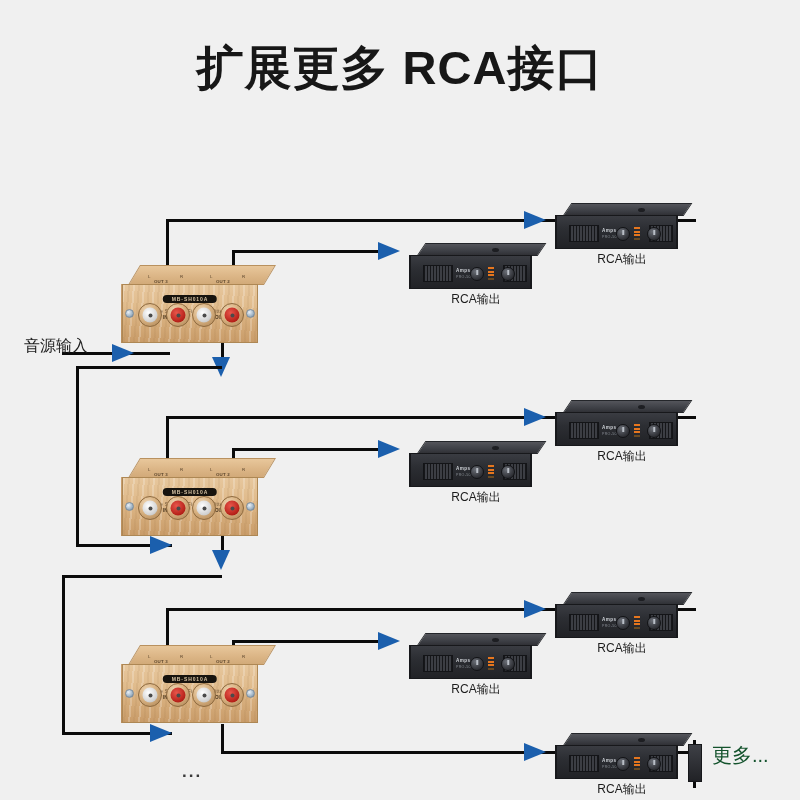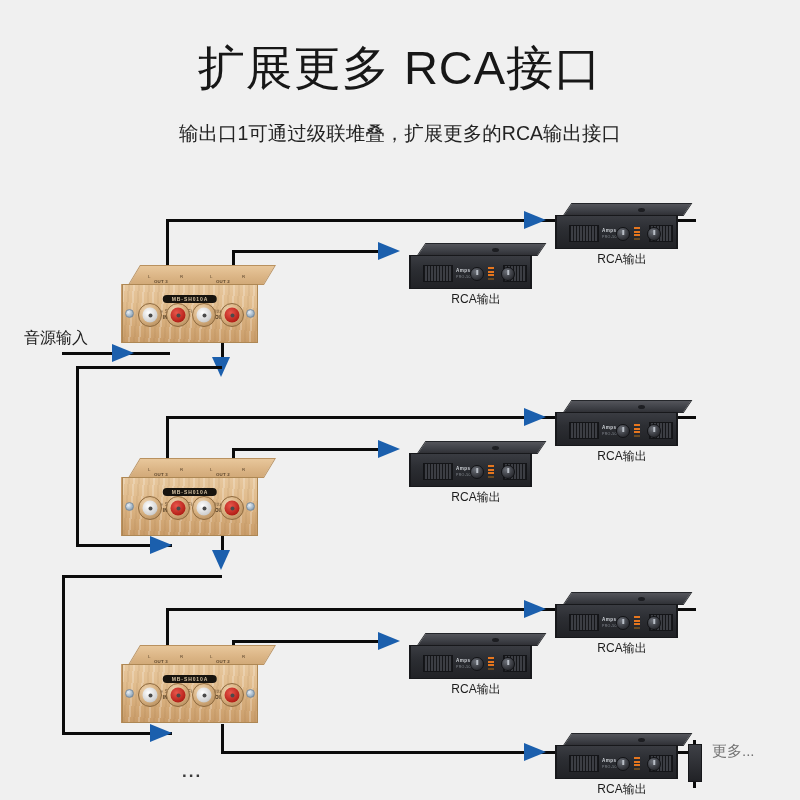--- a/index.html
+++ b/index.html
@@ -10,21 +10,21 @@
     color:#1a1a1a;
     position:relative;
   }
   #stage{position:absolute;inset:0;width:800px;height:800px;}
 
   
   .title{
     position:absolute;left:0;right:0;top:44px;
     text-align:center;
     font-size:47px;line-height:1;
-    font-weight:normal;
+    font-weight:bold;
     letter-spacing:1px;
     color:#171717;
     white-space:nowrap;
   }
   .sub{
     position:absolute;left:0;right:0;
     text-align:center;
     font-size:19.5px;line-height:1;
     color:#242424;
     white-space:nowrap;
@@ -194,34 +194,33 @@
   .amp-label{
     position:absolute;top:48px;left:50%;transform:translateX(-50%);
     font-size:12px;color:#1c1c1c;white-space:nowrap;
   }
 
   
   .src-label{
     position:absolute;font-size:16px;color:#1c1c1c;white-space:nowrap;
   }
   .more-label{
-    position:absolute;font-size:15px;color:#737373;white-space:nowrap;
+    position:absolute;font-size:20px;color:#14532d;white-space:nowrap;
   }
   .ellipsis{
     position:absolute;font-size:17px;font-weight:bold;color:#3a3a3a;
     letter-spacing:2px;white-space:nowrap;
   }
 </style>
 </head>
 <body>
 
 <div id="stage">
 
   <div class="title">扩展更多 RCA接口</div>
-  <div class="sub sub1">输出口1可通过级联堆叠，扩展更多的RCA输出接口</div>
 
   <div>
 
     <div class="wire wh" style="left:62px;top:352px;width:108px;"></div>
     <div class="arrow right" style="left:112px;top:344px;"></div>
 
     <div class="wire wv" style="left:166px;top:262px;height:18px;"></div>
     <div class="wire wh" style="left:166px;top:219px;width:530px;"></div>
     <div class="wire wv" style="left:166px;top:219px;height:45px;"></div>
     <div class="arrow right" style="left:524px;top:211px;"></div>
@@ -264,21 +263,21 @@
     <div class="wire wh" style="left:232px;top:640px;width:160px;"></div>
     <div class="arrow right" style="left:378px;top:632px;"></div>
 
     <div class="wire wv" style="left:221px;top:724px;height:27px;"></div>
     <div class="wire wh" style="left:221px;top:751px;width:475px;"></div>
     <div class="arrow right" style="left:524px;top:743px;"></div>
 
     <div class="wire wv" style="left:693px;top:740px;height:48px;"></div>
   </div>
 
-  <div class="src-label" style="left:24px;top:328px;">音源输入</div>
+  <div class="src-label" style="left:24px;top:336px;">音源输入</div>
   <div class="more-label" style="left:712px;top:742px;">更多...</div>
   <div class="ellipsis" style="left:182px;top:762px;">...</div>
 
   <div id="amp-layer">
       <div class="amp" style="left: 556px; top: 203px;">
         <div class="amp-top"></div>
         <div class="amp-topdot"></div>
         <div class="amp-ear l">
           <b></b>
           <b></b>

